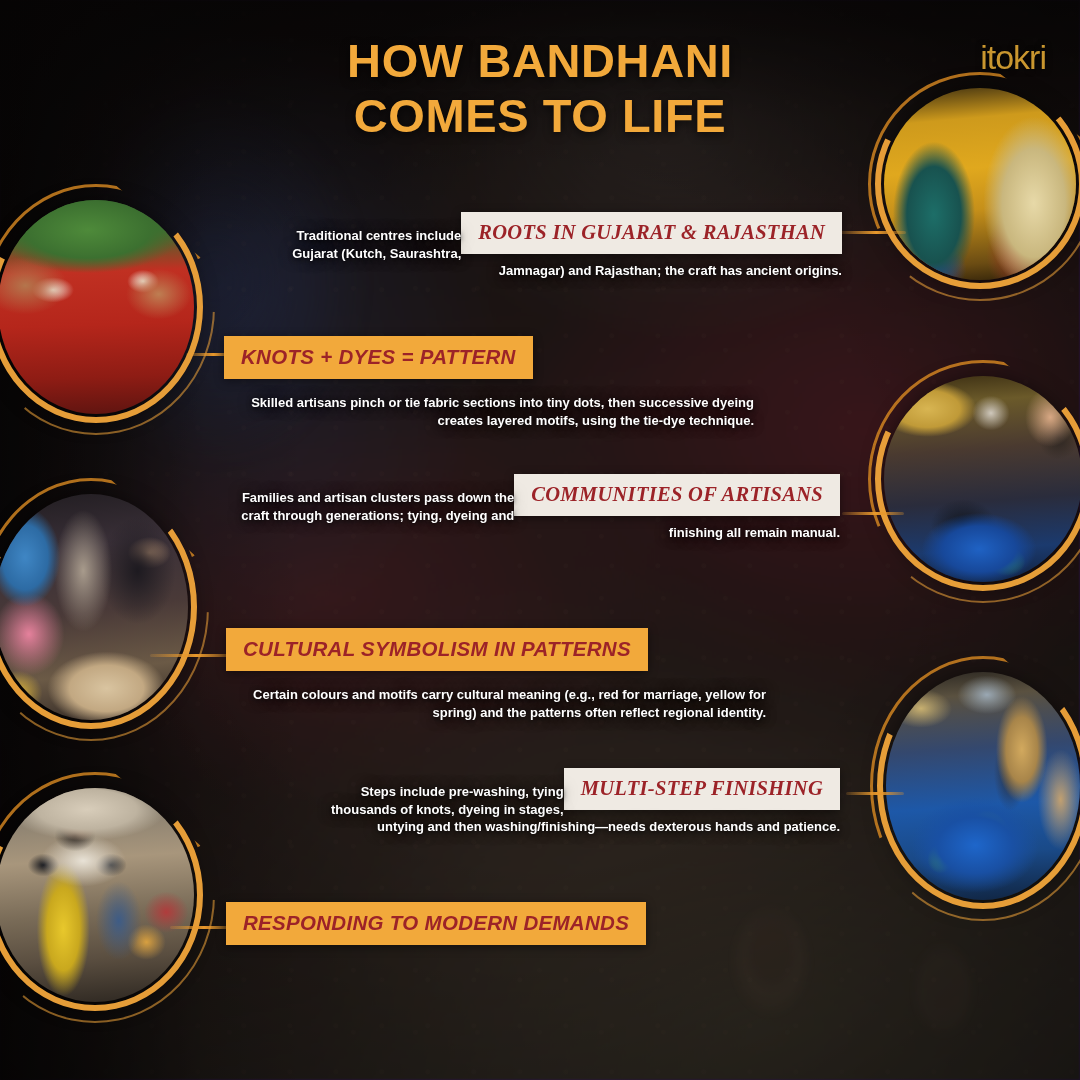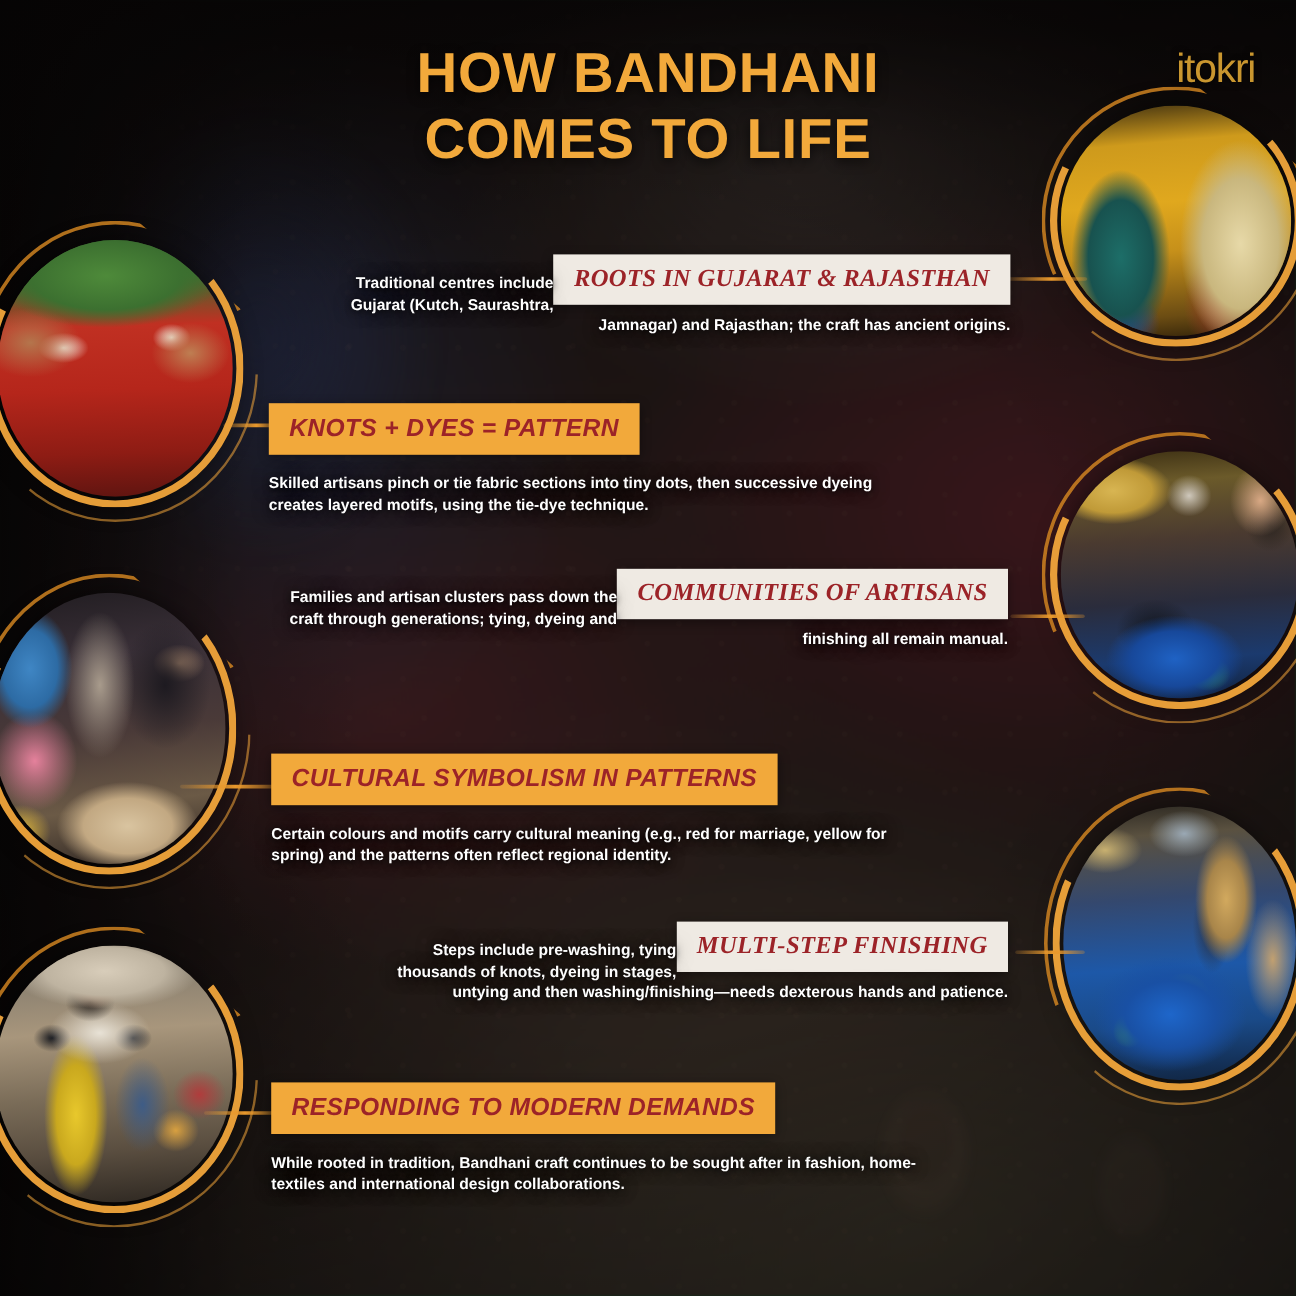--- a/index.html
+++ b/index.html
@@ -10,21 +10,21 @@
     font-family:"Liberation Sans", sans-serif;
     overflow:hidden;
     position:relative;
   }
 
   
   #poster{
     position:relative;
     width:1080px; height:1080px;
     overflow:hidden;
-    background:#14532d;
+    background:#4c1d95;
   }
   .bg-layer{ position:absolute; inset:0; }
 
   
   .bg-base{
     background:
       radial-gradient(ellipse 420px 300px at 62% 12%, rgba(60,52,48,.95) 0%, rgba(24,20,19,0) 70%),
       radial-gradient(ellipse 360px 420px at 22% 30%, rgba(38,46,72,.70) 0%, rgba(18,16,18,0) 72%),
       radial-gradient(ellipse 480px 380px at 80% 40%, rgba(84,28,36,.80) 0%, rgba(22,16,17,0) 72%),
       radial-gradient(ellipse 520px 300px at 30% 55%, rgba(96,36,44,.55) 0%, rgba(20,16,16,0) 70%),
@@ -147,21 +147,21 @@
 
   .body-txt{
     color:#FFFFFF;
     font-size:13px;
     line-height:1.36;
     font-weight:bold;
     text-shadow:0 1px 5px rgba(0,0,0,.85), 0 0 14px rgba(0,0,0,.55);
     margin-top:15px;
   }
   .al-right{ text-align:right; }
-  .al-left{ text-align:left; }
+  .al-left{ text-align:right; }
 
   
   .conn{
     position:absolute;
     height:3px;
     background:linear-gradient(90deg, rgba(242,166,59,.15), #E8982C 55%, rgba(232,152,44,.25));
     z-index:11;
     border-radius:2px;
   }
 
@@ -315,16 +315,15 @@
     <div class="body-txt al-left">Certain colours and motifs carry cultural meaning (e.g., red for marriage, yellow for spring) and the patterns often reflect regional identity.</div>
   </div>
 
   <div class="row" id="row5">
     <div class="badge cream">MULTI-STEP FINISHING</div>
     <div class="body-txt al-right">Steps include pre-washing, tying thousands of knots, dyeing in stages, untying and then washing/finishing—needs dexterous hands and patience.</div>
   </div>
 
   <div class="row" id="row6">
     <div class="badge amber">RESPONDING TO MODERN DEMANDS</div>
-    <div class="body-txt al-left">While rooted in tradition, Bandhani craft continues to be sought after in fashion, home-textiles and international design collaborations.</div>
   </div>
 
 </div>
 
 </body></html>

